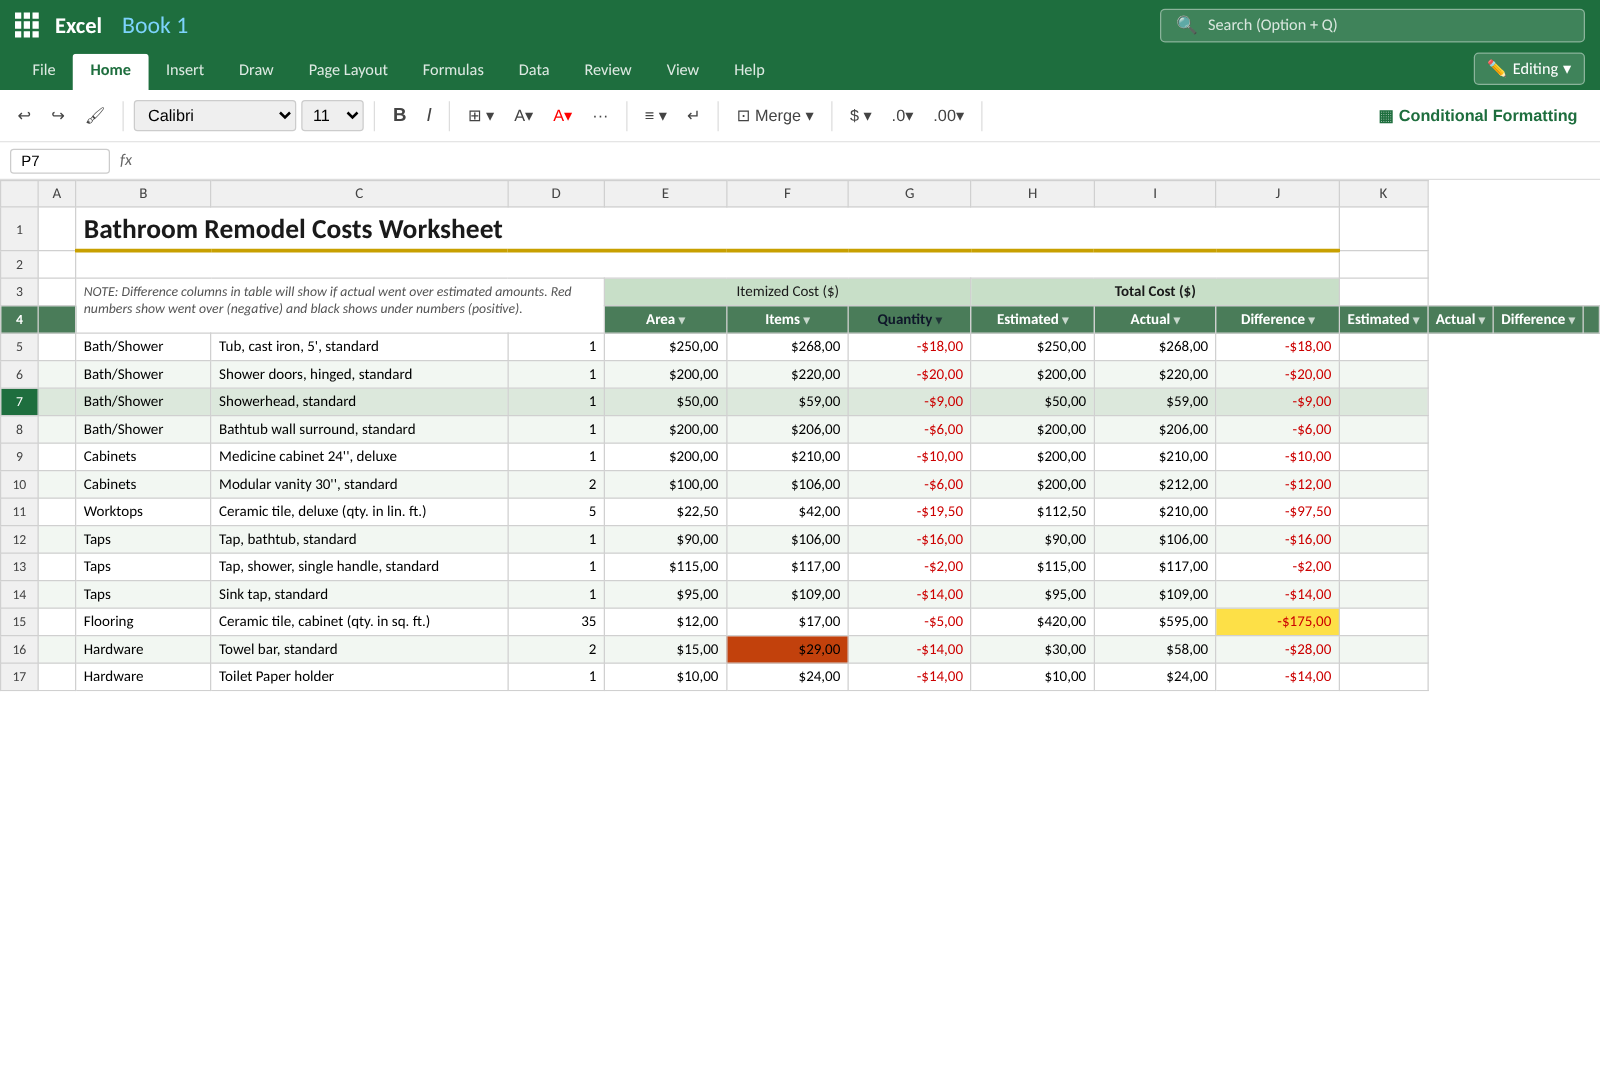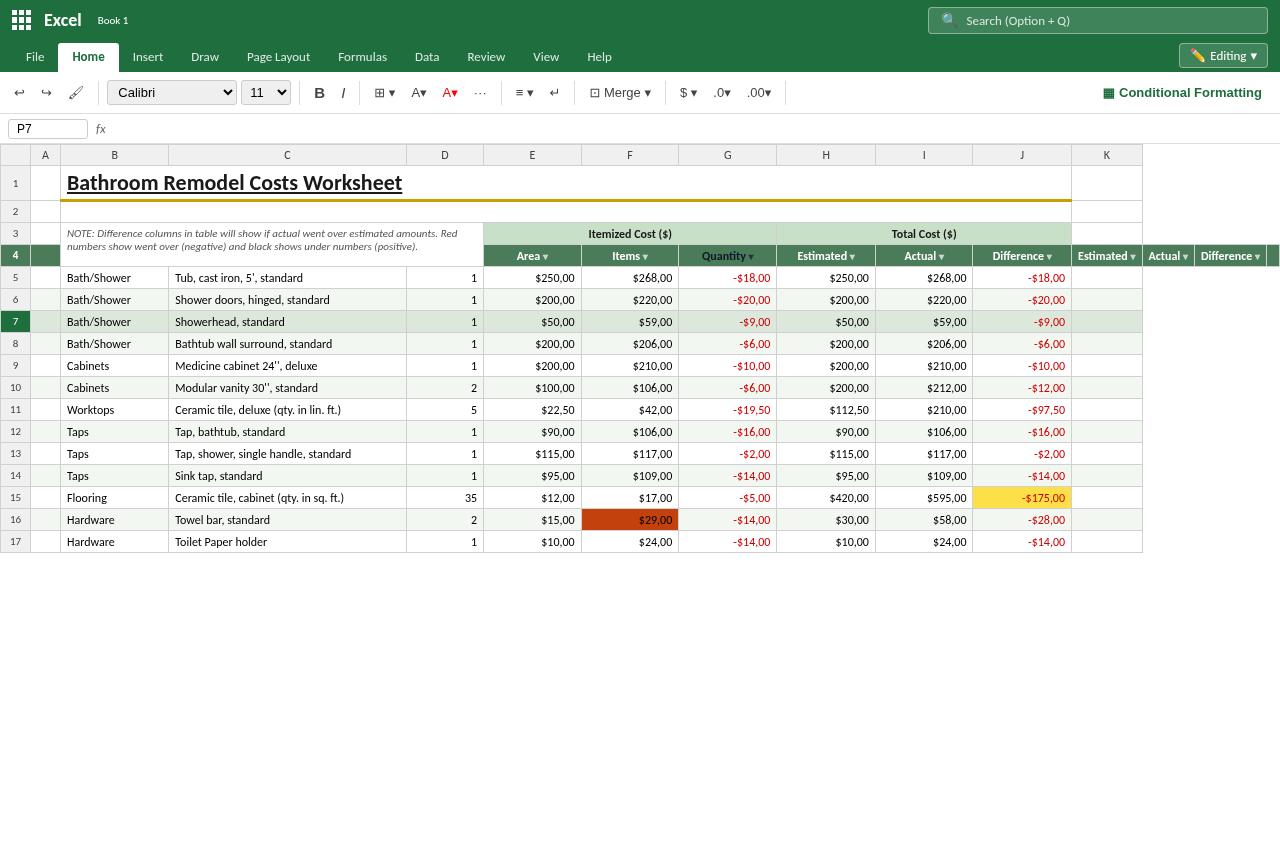--- a/index.html
+++ b/index.html
@@ -11,21 +11,21 @@
       color: white;
       height: 40px;
       display: flex;
       align-items: center;
       padding: 0 12px;
       gap: 12px;
     }
     .top-bar-grid { width: 20px; height: 20px; display: grid; grid-template-columns: repeat(3,5px); gap: 2px; }
     .top-bar-grid span { background: white; display: block; }
     .excel-logo { font-size: 18px; font-weight: bold; color: white; margin-right: 4px; }
-    .book-name { color: #ffffff; font-size: 11px; }
+    .book-name { color: #7dd3fc; font-size: 19px; }
     .search-bar {
       margin-left: auto;
       background: rgba(255,255,255,0.15);
       border: 1px solid rgba(255,255,255,0.4);
       border-radius: 4px;
       padding: 4px 12px;
       color: white;
       font-size: 13px;
       width: 340px;
       display: flex;
@@ -216,38 +216,38 @@
 
     .align-right { text-align: right; }
     .align-center { text-align: center; }
 
     .dropdown-arrow { font-size: 10px; opacity: 0.7; }
 
     
     .group-header-itemized {
       background: #c8dfc8 !important;
       color: #1a1a1a !important;
-      font-weight: bold;
+      font-weight: normal;
       text-align: center !important;
     }
     .group-header-total {
       background: #c8dfc8 !important;
       color: #1a1a1a !important;
       font-weight: 600 !important;
       text-align: center !important;
     }
 
     .col-area { width: 110px; }
     .col-items { width: 240px; }
     .col-qty { width: 80px; }
     .col-est { width: 100px; }
     .col-act { width: 100px; }
     .col-diff { width: 100px; }
 
-    .border-bottom-gold { border-bottom: 3px solid #c8a000 !important; text-decoration: underline; }
+    .border-bottom-gold { border-bottom: 3px solid #c8a000 !important; }
   </style>
 </head>
 <body>
 
 <div class="top-bar">
   <div class="top-bar-grid">
     <span></span>
       <span></span>
       <span></span>
     <span></span>

